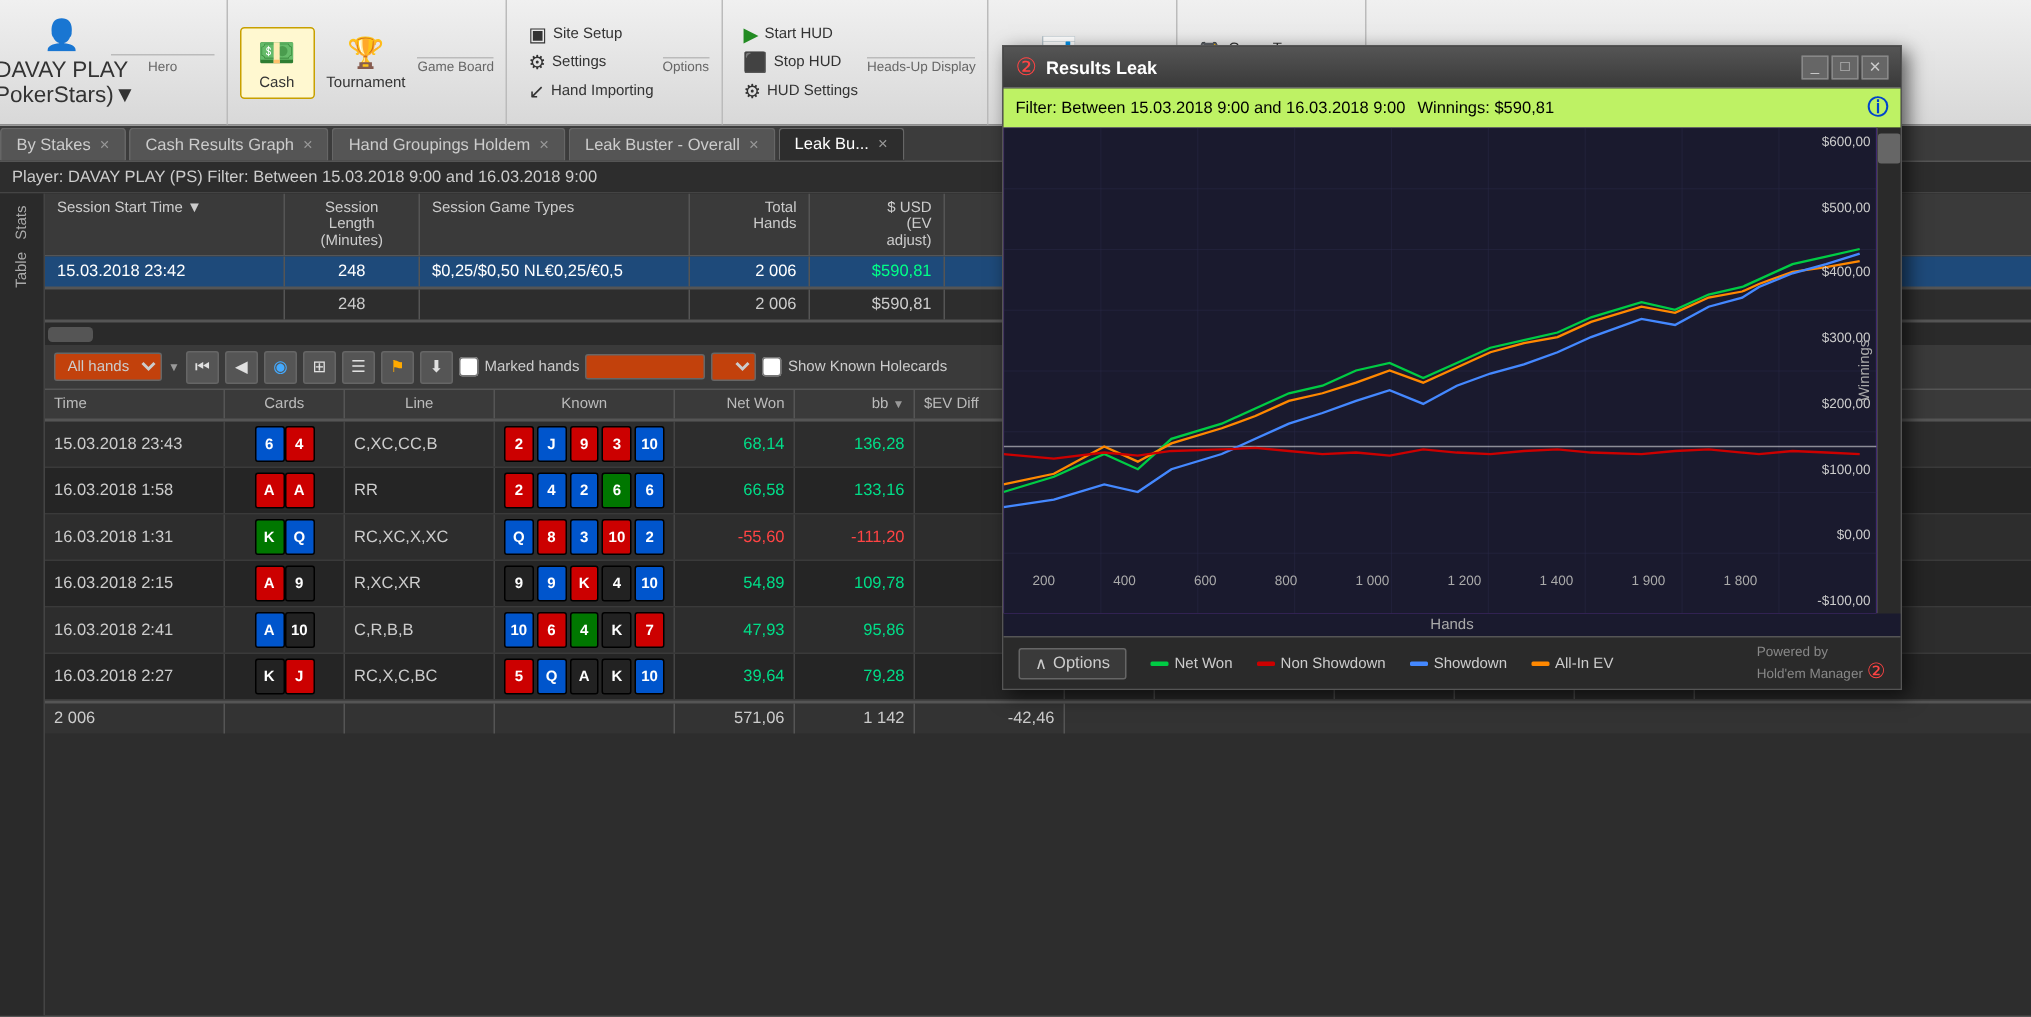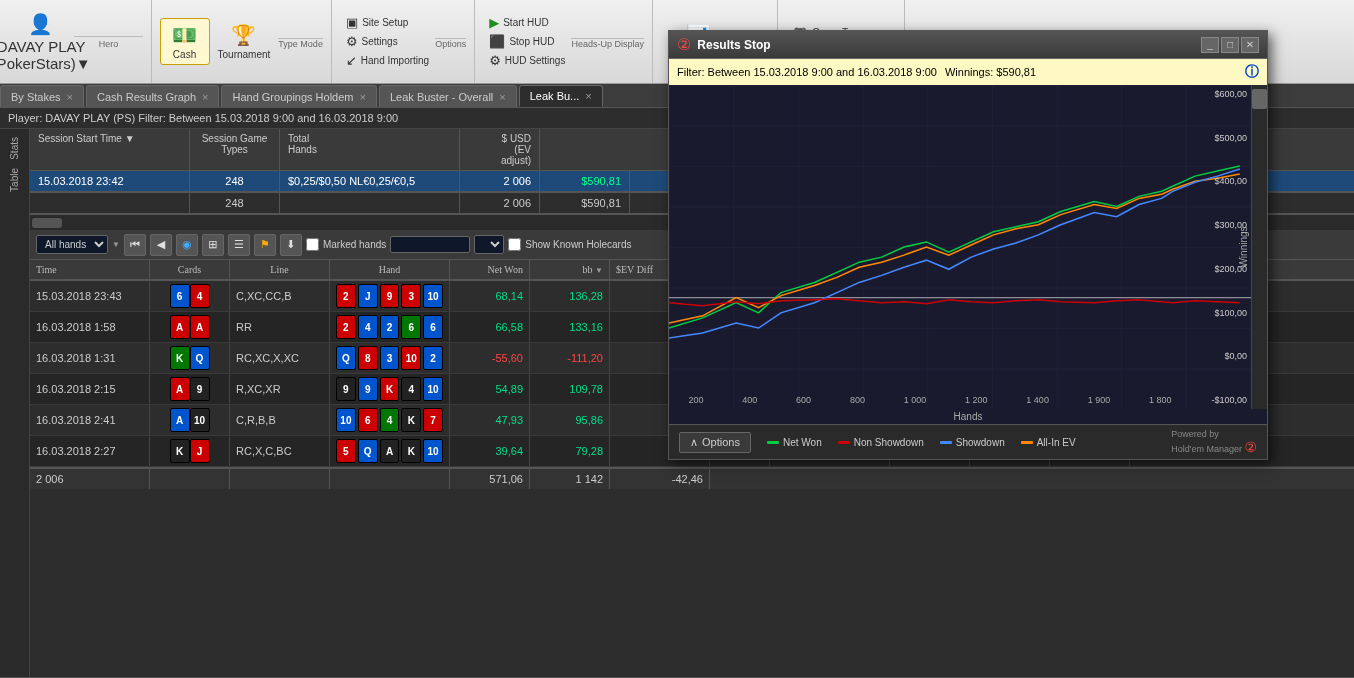--- a/index.html
+++ b/index.html
@@ -64,28 +64,28 @@
     .st-cell:nth-child(3) { width: 180px; }
     .st-cell:nth-child(4) { width: 80px; text-align: right; }
     .st-cell:nth-child(5) { width: 90px; text-align: right; }
     .st-cell:nth-child(6) { width: 90px; text-align: right; }
 
     
     #hands-area { flex: 1; display: flex; flex-direction: column; overflow: hidden; }
 
     
     #hands-toolbar { display: flex; align-items: center; background: #3a3a3a; border-bottom: 1px solid #555; padding: 3px 6px; gap: 4px; height: 30px; }
-    .hds-dropdown { background: #0f172a; border: 1px solid #666; color: #ccc; padding: 2px 4px; font-size: 10px; border-radius: 2px; }
+    .hds-dropdown { background: #c2410c; border: 1px solid #666; color: #ccc; padding: 2px 4px; font-size: 10px; border-radius: 2px; }
     .hds-icon-btn { background: #555; border: 1px solid #666; width: 22px; height: 22px; display: flex; align-items: center; justify-content: center; cursor: pointer; border-radius: 2px; font-size: 11px; }
     .checkbox-label { display: flex; align-items: center; gap: 4px; color: #ccc; font-size: 10px; cursor: pointer; }
 
     
     #hands-table { flex: 1; overflow-y: auto; }
     .hands-header { display: flex; background: #3a3a3a; border-bottom: 2px solid #555; position: sticky; top: 0; }
-    .hh-cell { padding: 4px 6px; font-size: 10px; color: #bbb; border-right: 1px solid #555; flex-shrink: 0; text-align: center; font-family: Liberation Serif, serif; }
+    .hh-cell { padding: 4px 6px; font-size: 10px; color: #bbb; border-right: 1px solid #555; flex-shrink: 0; text-align: center; }
     .hh-cell:nth-child(1) { width: 120px; text-align: left; }
     .hh-cell:nth-child(2) { width: 80px; }
     .hh-cell:nth-child(3) { width: 100px; }
     .hh-cell:nth-child(4) { width: 120px; }
     .hh-cell:nth-child(5) { width: 80px; text-align: right; }
     .hh-cell:nth-child(6) { width: 80px; text-align: right; }
     .hh-cell:nth-child(7) { width: 100px; text-align: right; display: flex; align-items: center; gap: 4px; }
     .hh-cell:nth-child(8) { width: 60px; }
     .hh-cell:nth-child(9) { width: 120px; }
     .hh-cell:nth-child(10) { width: 80px; }
@@ -131,21 +131,21 @@
     .tr-cell:nth-child(7) { width: 100px; text-align: right; }
 
     
     #statusbar { display: flex; align-items: center; background: #222; border-top: 1px solid #555; height: 22px; padding: 0 8px; font-size: 10px; color: #aaa; }
 
     
     #results-graph { position: fixed; top: 30px; left: 668px; width: 600px; height: 430px; background: #2d2d2d; border: 1px solid #555; box-shadow: 4px 4px 12px rgba(0,0,0,0.6); z-index: 100; display: flex; flex-direction: column; }
     .modal-titlebar { display: flex; align-items: center; background: linear-gradient(to bottom, #555, #3a3a3a); padding: 4px 8px; border-bottom: 1px solid #666; height: 28px; }
     .modal-title { font-size: 12px; font-weight: bold; color: #fff; flex: 1; margin-left: 6px; }
     .modal-btn { background: #666; border: 1px solid #888; color: #ccc; width: 18px; height: 16px; display: flex; align-items: center; justify-content: center; cursor: pointer; font-size: 10px; margin-left: 2px; }
-    .modal-filter { background: #fef9c3; color: #000; padding: 4px 8px; font-size: 11px; display: flex; align-items: center; gap: 8px; }
+    .modal-filter { background: #bef264; color: #000; padding: 4px 8px; font-size: 11px; display: flex; align-items: center; gap: 8px; }
     .modal-body { flex: 1; display: flex; overflow: hidden; }
     .modal-footer { display: flex; align-items: center; background: #2a2a2a; border-top: 1px solid #555; padding: 4px 10px; height: 35px; gap: 16px; }
     .legend-item { display: flex; align-items: center; gap: 4px; font-size: 10px; color: #ccc; }
     .legend-dot { width: 12px; height: 3px; border-radius: 1px; }
     .options-btn { background: #3a3a3a; border: 1px solid #666; color: #ccc; padding: 3px 10px; font-size: 11px; cursor: pointer; border-radius: 2px; display: flex; align-items: center; gap: 4px; }
     .powered-by { margin-left: auto; font-size: 9px; color: #888; }
 
     
     #chart-svg { width: 100%; height: 100%; }
 
@@ -170,21 +170,21 @@
     <div class="group-content">
       <div class="tb-item active">
         <div class="tb-icon">💵</div>
         <div class="tb-label">Cash</div>
       </div>
       <div class="tb-item">
         <div class="tb-icon">🏆</div>
         <div class="tb-label">Tournament</div>
       </div>
     </div>
-    <div class="group-name">Type Mode</div>
+    <div class="group-name">Game Board</div>
   </div>
 
   <div class="tb-group">
     <div class="tb-section">
       <div class="tb-section-row">
         <span class="tb-section-icon">▣</span>
         <span class="tb-section-text">Site Setup</span>
       </div>
       <div class="tb-section-row">
         <span class="tb-section-icon">⚙</span>
@@ -271,20 +271,21 @@
   <div id="left-panel">
     <div class="side-label">Stats</div>
     <div class="side-label">Table</div>
   </div>
 
   <div id="content">
 
     <div id="session-table">
       <div class="session-header">
         <div class="sh-cell">Session Start Time ▼</div>
+        <div class="sh-cell">Session<br>Length<br>(Minutes)</div>
         <div class="sh-cell">Session Game Types</div>
         <div class="sh-cell">Total<br>Hands</div>
         <div class="sh-cell">$ USD<br>(EV<br>adjust)</div>
       </div>
       <div class="session-row">
         <div class="sr-cell">15.03.2018 23:42</div>
         <div class="sr-cell">248</div>
         <div class="sr-cell">$0,25/$0,50 NL€0,25/€0,5</div>
         <div class="sr-cell">2 006</div>
         <div class="sr-cell">$590,81</div>
@@ -330,21 +331,21 @@
           <input type="checkbox" style="">
           <span>Show Known Holecards</span>
         </label>
       </div>
 
       <div id="hands-table">
         <div class="hands-header">
           <div class="hh-cell">Time</div>
           <div class="hh-cell">Cards</div>
           <div class="hh-cell">Line</div>
-          <div class="hh-cell">Hand</div>
+          <div class="hh-cell">Known</div>
           <div class="hh-cell">Net Won</div>
           <div class="hh-cell">bb <span class="dropdown-arrow">▼</span></div>
           <div class="hh-cell">$EV Diff</div>
           <div class="hh-cell">Pos</div>
           <div class="hh-cell">Facing Preflop</div>
           <div class="hh-cell">Action</div>
           <div class="hh-cell">All-In</div>
           <div class="hh-cell">Equity %</div>
         </div>
 
@@ -504,21 +505,21 @@
 </div>
 
 <div id="statusbar">
   
   
 </div>
 
 <div id="results-graph">
   <div class="modal-titlebar">
     <span style="color:#ff4444;font-size:16px;">②</span>
-    <span class="modal-title">Results Stop</span>
+    <span class="modal-title">Results Leak</span>
     <div class="modal-btn">_</div>
     <div class="modal-btn">□</div>
     <div class="modal-btn">✕</div>
   </div>
   <div class="modal-filter">
     <span>Filter: Between 15.03.2018 9:00 and 16.03.2018 9:00</span>
     <span>Winnings: $590,81</span>
     <span style="margin-left:auto;color:#0044cc;font-weight:bold;font-size:14px;">ⓘ</span>
   </div>
   <div class="modal-body">
@@ -548,21 +549,21 @@
         <span>$600,00</span>
         <span>$500,00</span>
         <span>$400,00</span>
         <span>$300,00</span>
         <span>$200,00</span>
         <span>$100,00</span>
         <span>$0,00</span>
         <span>-$100,00</span>
       </div>
       
-      <div style="position:absolute;bottom:4px;left:0;right:60px;display:flex;justify-content:space-around;font-size:9px;color:#aaa;">
+      <div style="position:absolute;bottom:17px;left:0;right:60px;display:flex;justify-content:space-around;font-size:9px;color:#aaa;">
         <span>200</span>
         <span>400</span>
         <span>600</span>
         <span>800</span>
         <span>1 000</span>
         <span>1 200</span>
         <span>1 400</span>
         <span>1 900</span>
         <span>1 800</span>
       </div>

